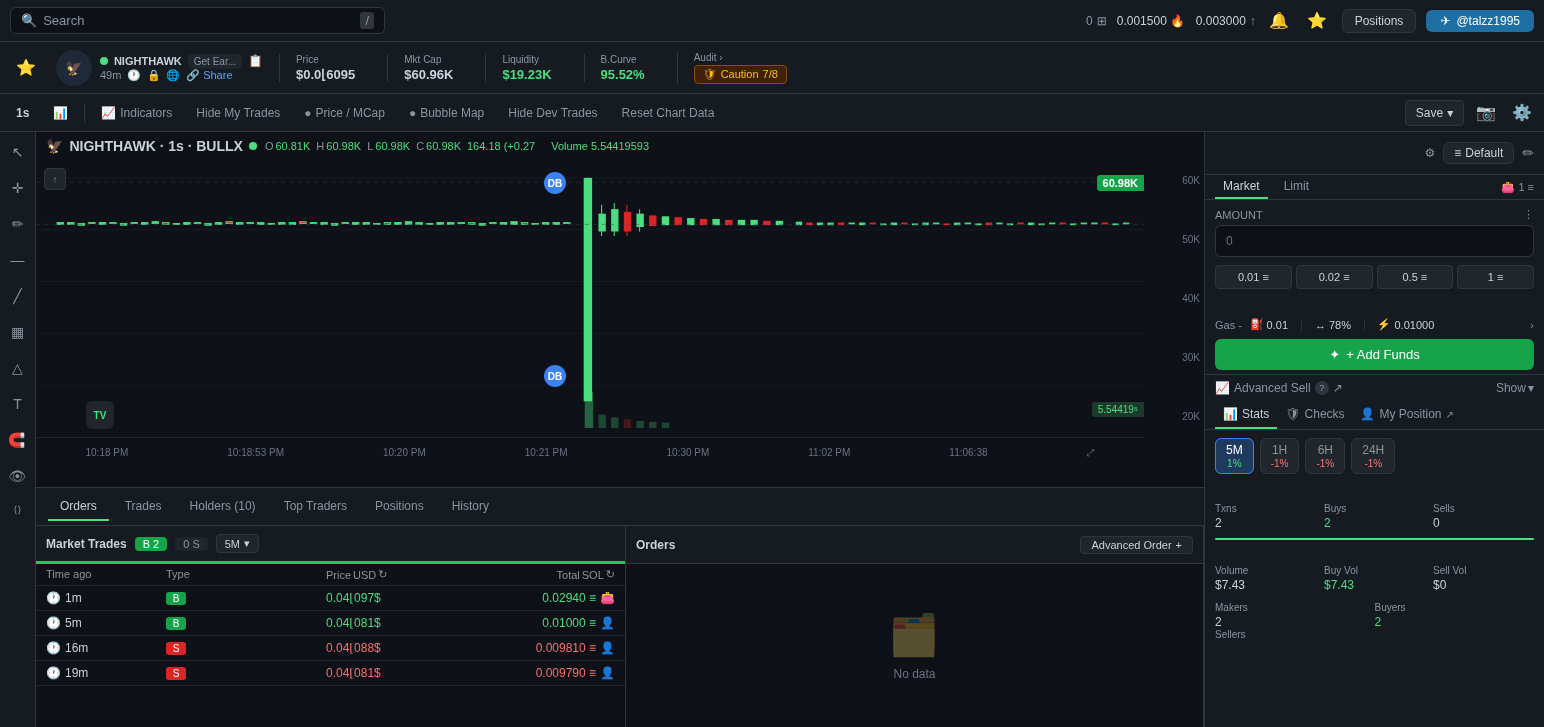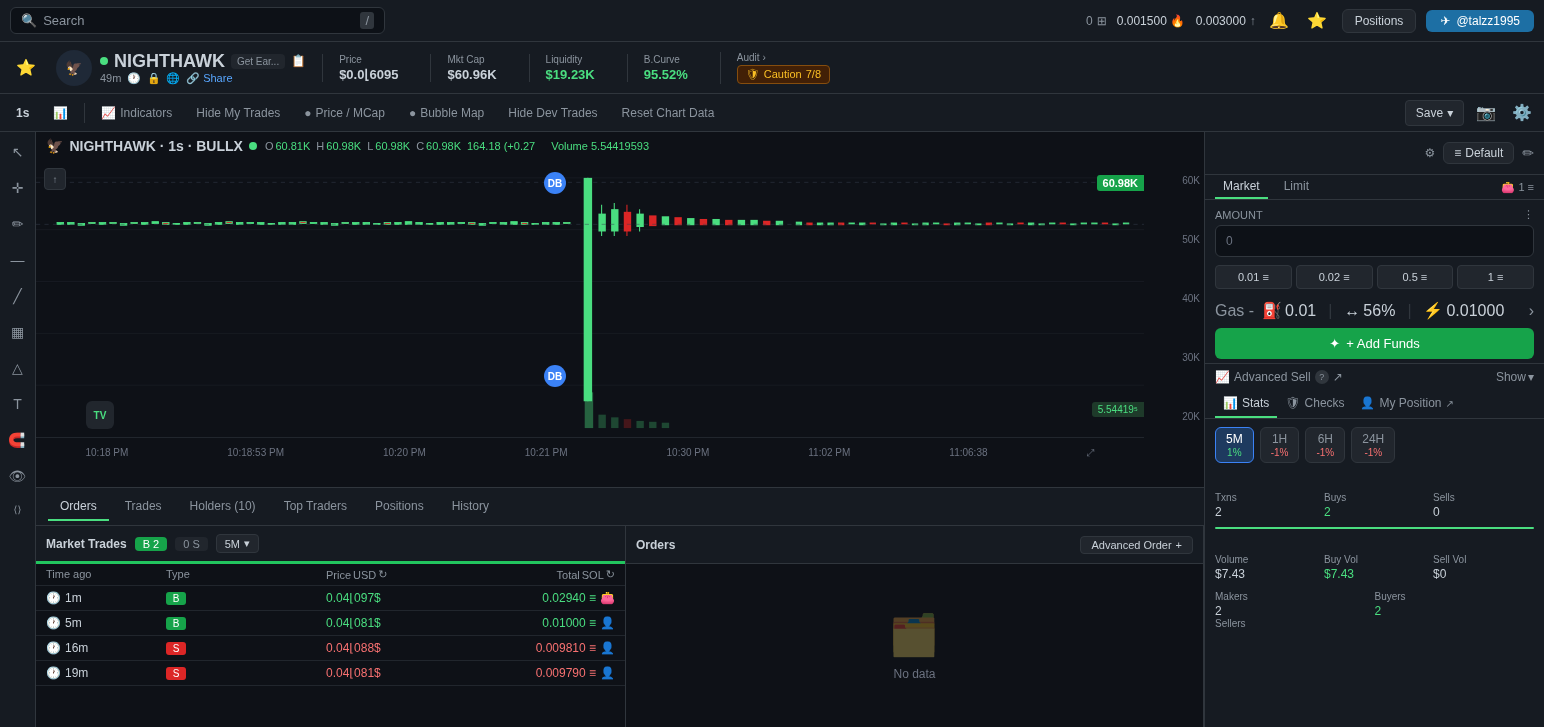--- a/index.html
+++ b/index.html
@@ -14,21 +14,21 @@
     .stat-chip { display: flex; align-items: center; gap: 4px; color: #8b949e; font-size: 12px; }
     .stat-chip .val { color: #c9d1d9; }
     .icon-btn { background: none; border: none; color: #8b949e; cursor: pointer; font-size: 16px; padding: 4px; }
     .positions-btn { background: #21262d; border: 1px solid #30363d; color: #c9d1d9; padding: 4px 12px; border-radius: 6px; cursor: pointer; font-size: 12px; }
     .telegram-btn { background: #1d6fa4; border: none; color: #fff; padding: 4px 14px; border-radius: 6px; cursor: pointer; font-size: 12px; display: flex; align-items: center; gap: 6px; }
 
     
     .token-bar { display: flex; align-items: center; height: 52px; background: #161b22; border-bottom: 1px solid #30363d; padding: 0 12px; gap: 16px; }
     .token-info { display: flex; align-items: center; gap: 8px; }
     .token-avatar { width: 36px; height: 36px; background: #1f2937; border-radius: 50%; display: flex; align-items: center; justify-content: center; font-size: 14px; color: #4ade80; }
-    .token-name { font-size: 18px; font-weight: 700; color: #c9d1d9; }
+    .token-name { font-size: 11px; font-weight: 700; color: #c9d1d9; }
     .token-badge { background: #21262d; border-radius: 4px; padding: 2px 6px; font-size: 10px; color: #8b949e; }
     .green-dot { width: 8px; height: 8px; background: #4ade80; border-radius: 50%; display: inline-block; }
     .token-meta { font-size: 11px; color: #8b949e; display: flex; align-items: center; gap: 6px; }
     .share-link { color: #58a6ff; font-size: 11px; text-decoration: none; display: flex; align-items: center; gap: 3px; }
     .stat-col { display: flex; flex-direction: column; gap: 2px; padding: 0 16px; border-left: 1px solid #30363d; }
     .stat-label { font-size: 10px; color: #8b949e; }
     .stat-value { font-size: 13px; font-weight: 600; color: #c9d1d9; }
     .stat-value.green { color: #4ade80; }
     .caution-badge { background: #422006; border: 1px solid #854d0e; color: #fbbf24; padding: 2px 8px; border-radius: 4px; font-size: 11px; display: flex; align-items: center; gap: 4px; }
 
@@ -90,21 +90,21 @@
     .sell-tab { flex: 1; background: none; color: #8b949e; border: none; padding: 8px; border-radius: 0 8px 8px 0; cursor: pointer; font-size: 14px; }
     .market-limit-tabs { display: flex; padding: 0 10px; gap: 8px; border-bottom: 1px solid #30363d; margin-bottom: 8px; justify-content: space-between; }
     .ml-tab { background: none; border: none; color: #8b949e; padding: 4px 8px; cursor: pointer; font-size: 12px; border-bottom: 2px solid transparent; }
     .ml-tab.active { color: #c9d1d9; border-bottom: 2px solid #4ade80; }
     .ml-tab-right { margin-left: auto; color: #8b949e; font-size: 11px; display: flex; align-items: center; gap: 3px; }
     .amount-section { padding: 0 10px 8px; }
     .amount-label { font-size: 11px; color: #8b949e; margin-bottom: 4px; display: flex; align-items: center; justify-content: space-between; }
     .amount-input { background: #0d1117; border: 1px solid #30363d; border-radius: 6px; padding: 8px 10px; color: #6b7280; font-size: 12px; width: 100%; display: flex; align-items: center; justify-content: space-between; }
     .preset-btns { display: grid; grid-template-columns: 1fr 1fr 1fr 1fr; gap: 4px; padding: 0 10px 8px; }
     .preset-btn { background: #21262d; border: 1px solid #30363d; color: #c9d1d9; padding: 5px 4px; border-radius: 4px; cursor: pointer; font-size: 11px; text-align: center; display: flex; align-items: center; justify-content: center; gap: 2px; }
-    .gas-row { display: flex; align-items: center; padding: 4px 10px; gap: 8px; color: #8b949e; font-size: 16px; }
+    .gas-row { display: flex; align-items: center; padding: 4px 10px; gap: 8px; color: #8b949e; font-size: 11px; margin-top: 17px; }
     .gas-val { display: flex; align-items: center; gap: 3px; color: #c9d1d9; }
     .gas-sep { margin: 0 4px; color: #30363d; }
     .add-funds-btn { background: #16a34a; border: none; color: #fff; margin: 4px 10px; padding: 8px; border-radius: 6px; cursor: pointer; font-size: 13px; width: calc(100% - 20px); display: flex; align-items: center; justify-content: center; gap: 6px; }
     .advanced-sell-row { display: flex; align-items: center; padding: 6px 10px; border-top: 1px solid #30363d; }
     .adv-sell-label { font-size: 12px; color: #8b949e; display: flex; align-items: center; gap: 4px; }
     .show-btn { background: none; border: none; color: #8b949e; cursor: pointer; font-size: 12px; margin-left: auto; display: flex; align-items: center; gap: 2px; }
     .stats-checks-tabs { display: flex; border-bottom: 1px solid #30363d; padding: 0 10px; }
     .sc-tab { background: none; border: none; color: #8b949e; padding: 6px 8px; cursor: pointer; font-size: 12px; border-bottom: 2px solid transparent; display: flex; align-items: center; gap: 4px; }
     .sc-tab.active { color: #c9d1d9; border-bottom: 2px solid #4ade80; }
     .time-period-row { display: flex; padding: 8px 10px; gap: 6px; }
@@ -596,21 +596,21 @@
 
     <div class="gas-row">
       <span>Gas -</span>
       <span class="gas-val">
         <span>⛽</span>
         <span>0.01</span>
       </span>
       <span class="gas-sep">|</span>
       <span class="gas-val">
         <span>↔</span>
-        <span>56%</span>
+        <span>78%</span>
       </span>
       <span class="gas-sep">|</span>
       <span class="gas-val">
         <span>⚡</span>
         <span>0.01000</span>
       </span>
       <span style="margin-left:auto;cursor:pointer;color:#8b949e;">›</span>
     </div>
 
     <button class="add-funds-btn">

